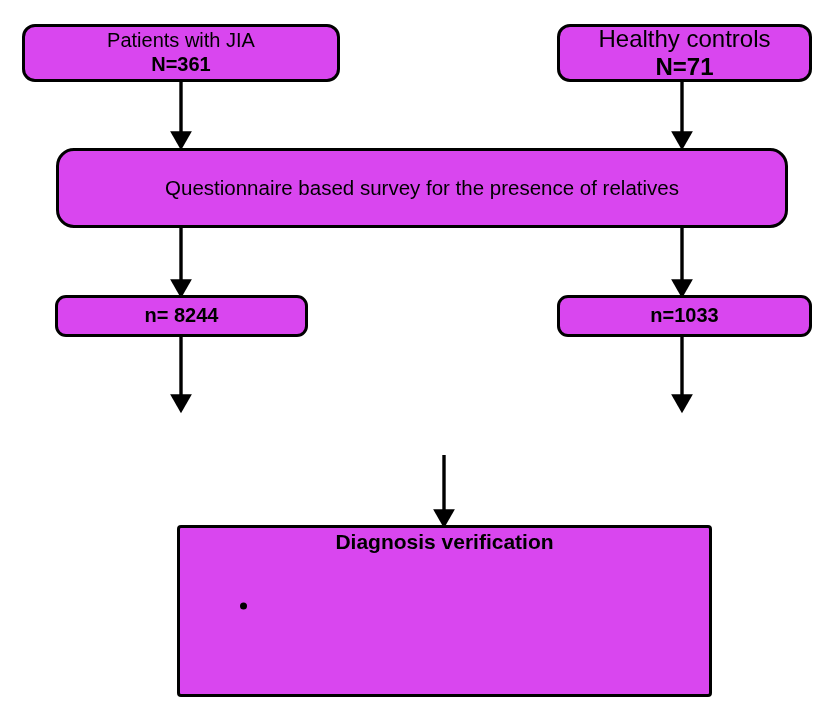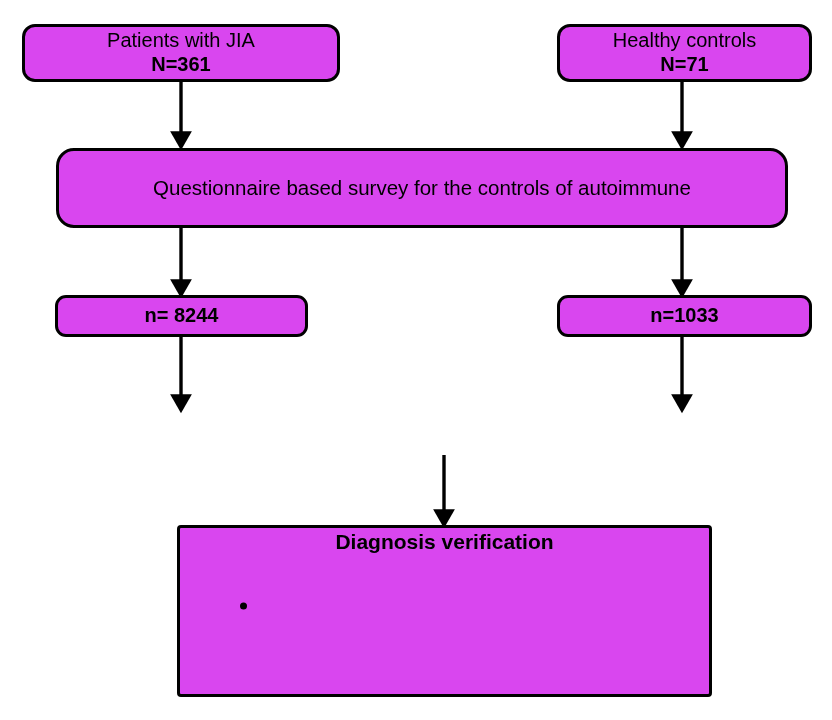--- a/index.html
+++ b/index.html
@@ -46,21 +46,21 @@
   .t-bold   { font-weight: bold; }
 
   
   #node-jia {
     left: 22px; top: 24px; width: 318px; height: 58px;
     font-size: 20px;
     border-radius: 13px;
   }
   #node-controls {
     left: 557px; top: 24px; width: 255px; height: 58px;
-    font-size: 20px;
+    font-size: 24px;
     border-radius: 13px;
     justify-content: center;
   }
   #node-survey {
     left: 56px; top: 148px; width: 732px; height: 80px;
     font-size: 20.5px;
     border-radius: 18px;
     padding: 0 16px;
   }
   #node-survey .node-line { line-height: 1.42; }
@@ -141,21 +141,21 @@
     <span class="node-line t-normal">Patients with JIA</span>
     <span class="node-line t-bold">N=361</span>
   </div>
 
   <div class="node" id="node-controls">
     <span class="node-line t-normal">Healthy controls</span>
     <span class="node-line t-bold">N=71</span>
   </div>
 
   <div class="node" id="node-survey">
-    <span class="node-line t-normal">Questionnaire based survey for the controls of autoimmune</span>
+    <span class="node-line t-normal">Questionnaire based survey for the presence of relatives</span>
   </div>
 
   <div class="node" id="node-n-left">
     <span class="node-line t-bold">n= 8244</span>
   </div>
 
   <div class="node" id="node-n-right">
     <span class="node-line t-bold">n=1033</span>
   </div>
 

